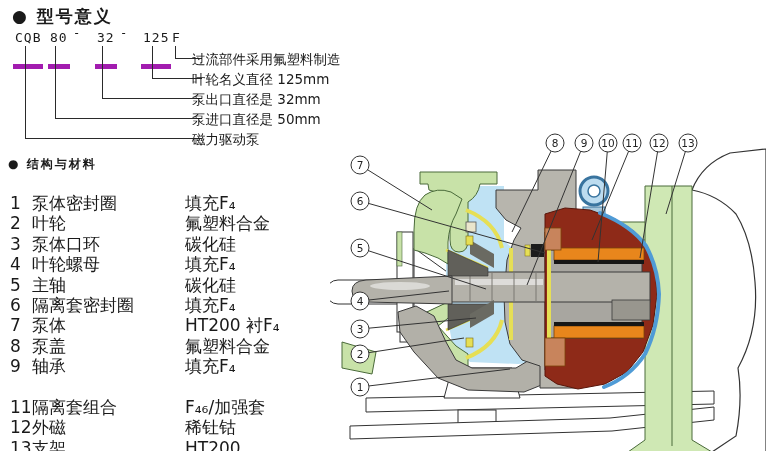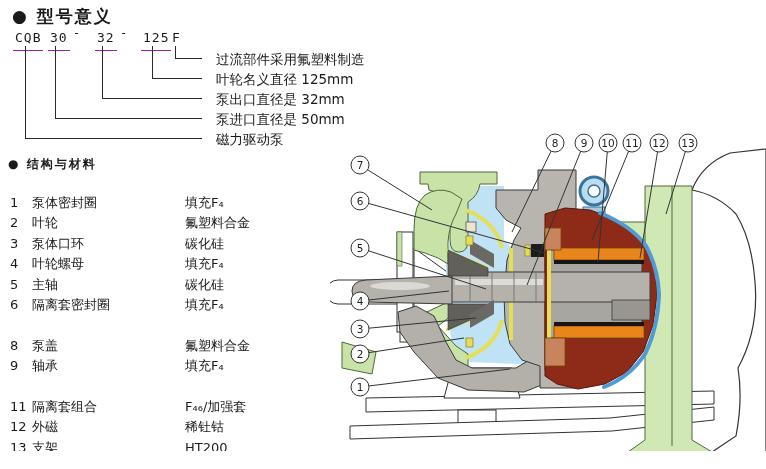--- a/index.html
+++ b/index.html
@@ -1,39 +1,39 @@
 <!DOCTYPE html>
 <html><head>
 <meta charset="utf-8">
 <style>
   html,body{margin:0;padding:0;background:#fff;}
   .page{position:relative;width:766px;height:451px;background:#fff;overflow:hidden;
         font-family:"DejaVu Sans",sans-serif;color:#1a1a1a;}
   .h1{position:absolute;left:12px;top:5px;font-size:17px;font-weight:bold;letter-spacing:2px;white-space:nowrap;}
   .h2{position:absolute;left:8px;top:156px;font-size:12px;font-weight:bold;letter-spacing:2px;white-space:nowrap;}
   .seg{position:absolute;top:30px;font-family:"DejaVu Sans Mono",monospace;font-size:13px;letter-spacing:1px;white-space:nowrap;}
-  .u{border-bottom:1px solid #a21caf;padding:0 2px 5px 2px;}
+  .u{border-bottom:5px solid #a21caf;padding:0 2px 19px 2px;}
   .dash{top:26px;font-size:12px;}
   .conn{position:absolute;border-left:1px solid #2a2a2a;border-bottom:1px solid #2a2a2a;}
-  .tree-label{position:absolute;left:216px;font-size:13.5px;white-space:nowrap;line-height:18px;}
-  .prow{position:absolute;left:10px;font-size:13px;white-space:nowrap;line-height:16px;}
+  .tree-label{position:absolute;left:192px;font-size:13.5px;white-space:nowrap;line-height:18px;}
+  .prow{position:absolute;left:10px;font-size:17px;white-space:nowrap;line-height:16px;}
   .prow .no{display:inline-block;width:22px;}
   .prow .nm{display:inline-block;width:153px;}
   .diagram{position:absolute;left:330px;top:130px;}
   svg text.co{font-size:10.5px;fill:#222;text-anchor:middle;font-family:"DejaVu Sans",sans-serif;}
 </style>
 </head>
 <body>
 
 <div class="page">
 
   <div class="h1">● 型号意义</div>
 
   <span class="seg u" style="left:13px">CQB</span>
-  <span class="seg u" style="left:48px">30</span>
+  <span class="seg u" style="left:48px">80</span>
   <span class="seg dash" style="left:73px">-</span>
   <span class="seg u" style="left:95px">32</span>
   <span class="seg dash" style="left:120px">-</span>
   <span class="seg u" style="left:141px">125</span>
   <span class="seg" style="left:172px">F</span>
 
   <div class="conn" style="left:175px;top:46px;width:26px;height:12px"></div>
   <div class="conn" style="left:152px;top:46px;width:49px;height:32px"></div>
   <div class="conn" style="left:102px;top:46px;width:99px;height:52px"></div>
   <div class="conn" style="left:55px;top:46px;width:146px;height:72px"></div>
@@ -46,20 +46,21 @@
   <div class="tree-label" style="top:130px">磁力驱动泵</div>
 
   <div class="h2">● 结构与材料</div>
 
   <div class="prow" style="top:195px"><span class="no">1</span><span class="nm">泵体密封圈</span><span class="mat">填充F₄</span></div>
   <div class="prow" style="top:215px"><span class="no">2</span><span class="nm">叶轮</span><span class="mat">氟塑料合金</span></div>
   <div class="prow" style="top:236px"><span class="no">3</span><span class="nm">泵体口环</span><span class="mat">碳化硅</span></div>
   <div class="prow" style="top:256px"><span class="no">4</span><span class="nm">叶轮螺母</span><span class="mat">填充F₄</span></div>
   <div class="prow" style="top:277px"><span class="no">5</span><span class="nm">主轴</span><span class="mat">碳化硅</span></div>
   <div class="prow" style="top:297px"><span class="no">6</span><span class="nm">隔离套密封圈</span><span class="mat">填充F₄</span></div>
+  <div class="prow" style="top:317px"><span class="no">7</span><span class="nm">泵体</span><span class="mat">HT200 衬F₄</span></div>
   <div class="prow" style="top:338px"><span class="no">8</span><span class="nm">泵盖</span><span class="mat">氟塑料合金</span></div>
   <div class="prow" style="top:358px"><span class="no">9</span><span class="nm">轴承</span><span class="mat">填充F₄</span></div>
   <div class="prow" style="top:399px"><span class="no">11</span><span class="nm">隔离套组合</span><span class="mat">F₄₆/加强套</span></div>
   <div class="prow" style="top:419px"><span class="no">12</span><span class="nm">外磁</span><span class="mat">稀钍钴</span></div>
   <div class="prow" style="top:440px"><span class="no">13</span><span class="nm">支架</span><span class="mat">HT200</span></div>
 
   <svg class="diagram" width="436" height="339" viewBox="330 130 436 339">
 
     <g fill="#ffffff" stroke="#333" stroke-width="1">
       <polygon points="366,398 714,391 714,404 366,412"></polygon>

